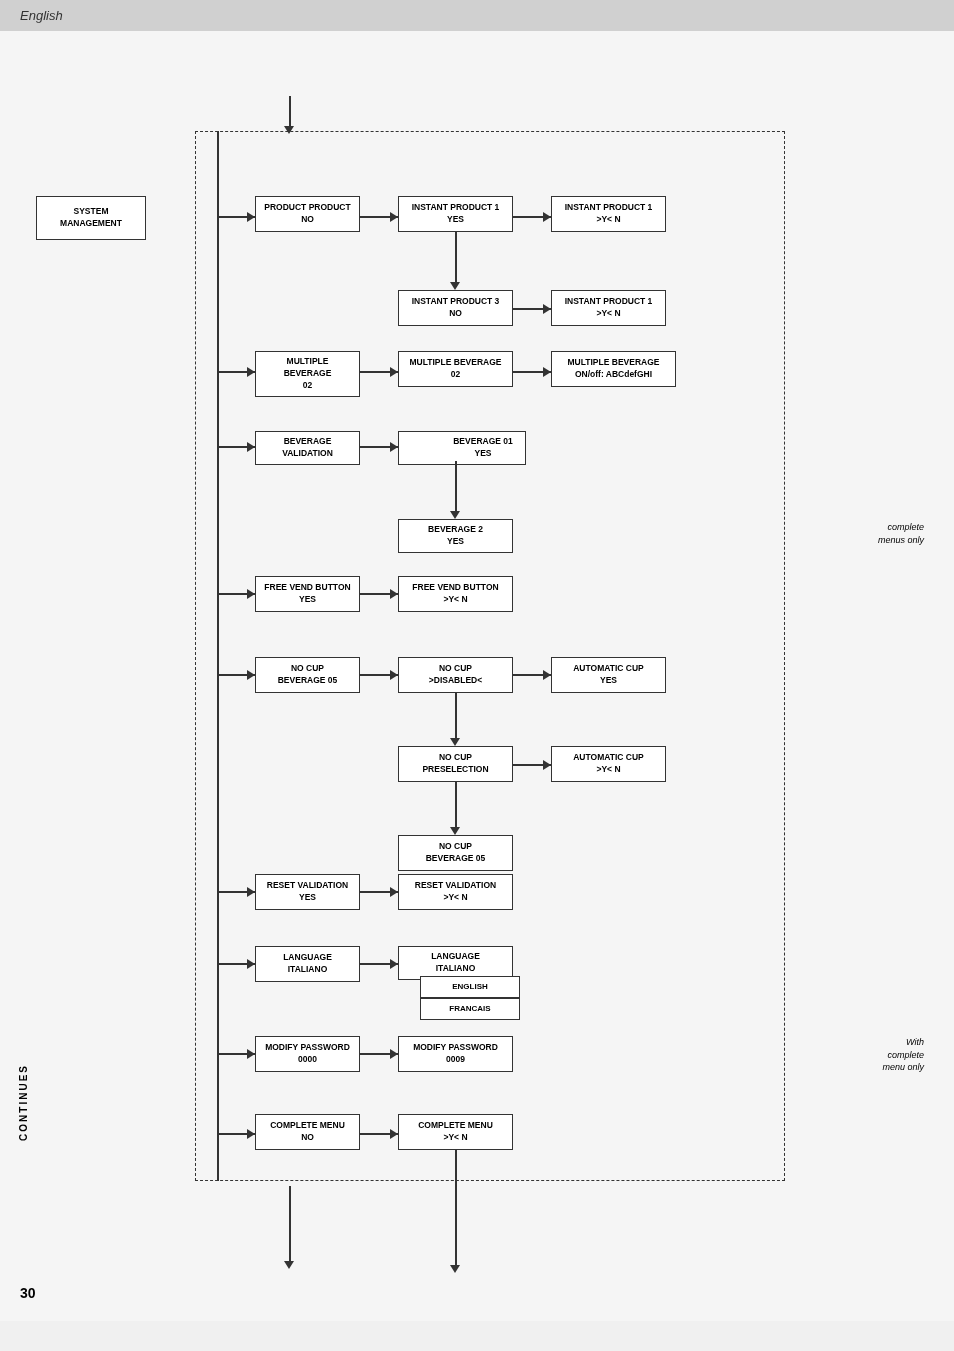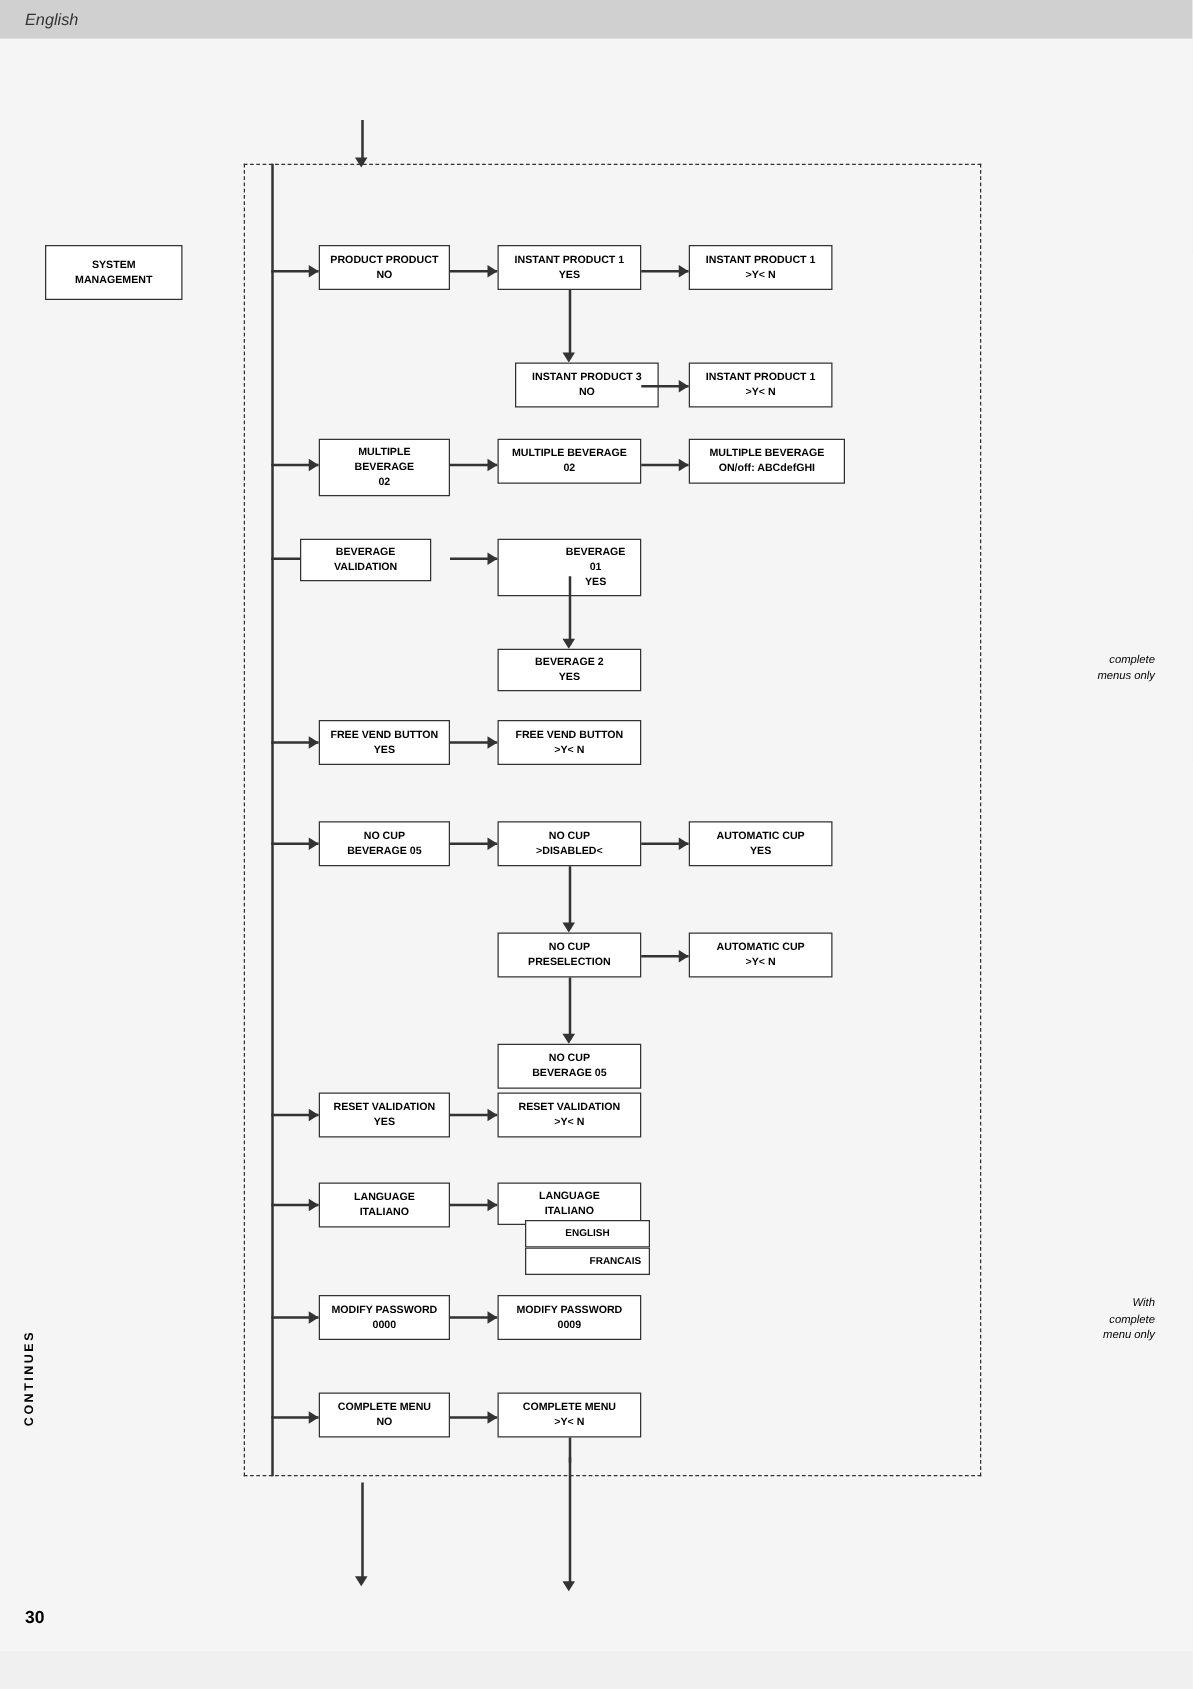--- a/index.html
+++ b/index.html
@@ -137,21 +137,21 @@
   <div class="arrow-right" style="left:543px; top:181px;"></div>
 
   <div class="box" style="left:551px; top:165px; width:115px; min-height:36px;">
     <span>INSTANT PRODUCT 1</span>
     <span>&gt;Y&lt;  N</span>
   </div>
 
   <div class="connector-line vertical-line" style="left:455px; top:201px; height:55px;"></div>
   <div class="arrow-down" style="left:450px; top:251px;"></div>
 
-  <div class="box" style="left:412px; top:259px; width:115px; min-height:36px;">
+  <div class="box" style="left:398px; top:259px; width:115px; min-height:36px;">
     <span>INSTANT PRODUCT  3</span>
     <span>NO</span>
   </div>
 
   <div class="connector-line horizontal-line" style="left:513px; top:277px; width:38px;"></div>
   <div class="arrow-right" style="left:543px; top:273px;"></div>
 
   <div class="box" style="left:551px; top:259px; width:115px; min-height:36px;">
     <span>INSTANT PRODUCT 1</span>
     <span>&gt;Y&lt;  N</span>
@@ -177,28 +177,28 @@
   <div class="arrow-right" style="left:543px; top:336px;"></div>
 
   <div class="box" style="left:551px; top:320px; width:125px; min-height:36px;">
     <span>MULTIPLE BEVERAGE</span>
     <span>ON/off: ABCdefGHI</span>
   </div>
 
   <div class="connector-line horizontal-line" style="left:217px; top:415px; width:38px;"></div>
   <div class="arrow-right" style="left:247px; top:411px;"></div>
 
-  <div class="box" style="left:240px; top:400px; width:105px; min-height:30px;">
+  <div class="box" style="left:255px; top:400px; width:105px; min-height:30px;">
     <span>BEVERAGE VALIDATION</span>
   </div>
 
   <div class="connector-line horizontal-line" style="left:360px; top:415px; width:38px;"></div>
   <div class="arrow-right" style="left:390px; top:411px;"></div>
 
-  <div class="box" style="left:398px; top:400px; width:115px; min-height:30px;padding-left:48px;">
+  <div class="box" style="left:398px; top:400px; width:128px; min-height:30px;padding-left:48px;">
     <span>BEVERAGE  01</span>
     <span>YES</span>
   </div>
 
   <div class="connector-line vertical-line" style="left:455px; top:430px; height:55px;"></div>
   <div class="arrow-down" style="left:450px; top:480px;"></div>
 
   <div class="box" style="left:398px; top:488px; width:115px; min-height:30px;">
     <span>BEVERAGE  2</span>
     <span>YES</span>
@@ -301,21 +301,21 @@
 
   <div class="box" style="left:398px; top:915px; width:115px; min-height:30px;">
     <span>LANGUAGE</span>
     <span>ITALIANO</span>
   </div>
 
   <div class="box" style="left:420px; top:945px; width:100px; min-height:22px; font-size:8px;">
     <span>ENGLISH</span>
   </div>
 
-  <div class="box" style="left:420px; top:967px; width:100px; min-height:22px; font-size:8px;align-items:flex-end;">
+  <div class="box" style="left:420px; top:967px; width:100px; min-height:22px; font-size:8px;">
     <span>FRANCAIS</span>
   </div>
 
   <div class="connector-line horizontal-line" style="left:217px; top:1022px; width:38px;"></div>
   <div class="arrow-right" style="left:247px; top:1018px;"></div>
 
   <div class="box" style="left:255px; top:1005px; width:105px; min-height:36px;">
     <span>MODIFY PASSWORD</span>
     <span>0000</span>
   </div>

